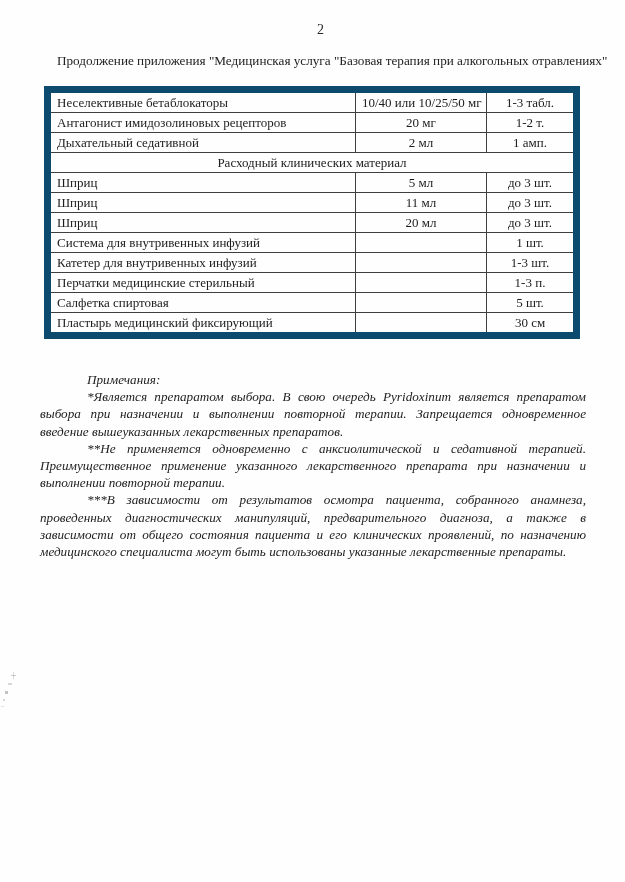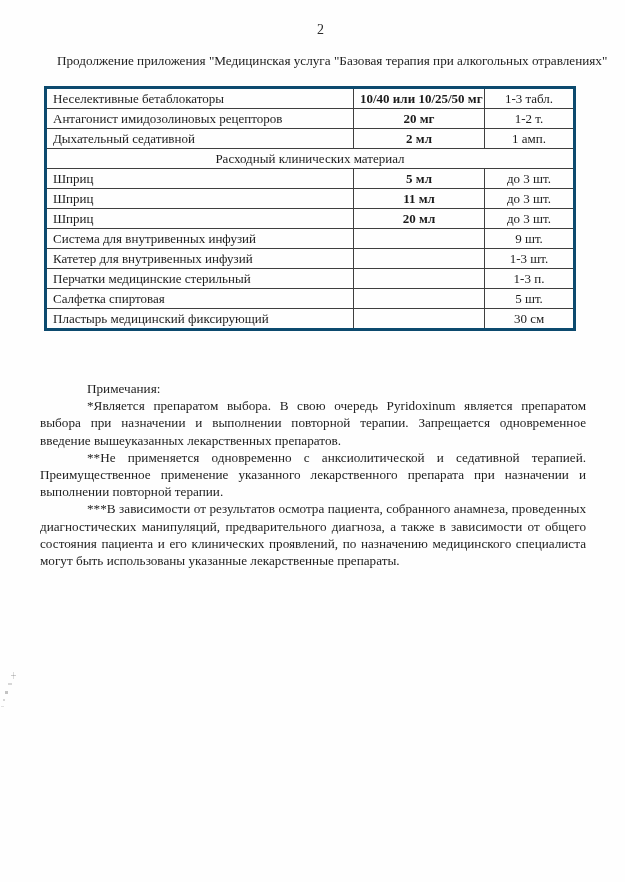--- a/index.html
+++ b/index.html
@@ -44,33 +44,34 @@
     table-layout: fixed;
     color: #1c1c1c;
   }
   table.supplies td {
     border: 1px solid #3f3f3f;
     height: 19px;
     padding: 0 6px;
     overflow: hidden;
     white-space: nowrap;
   }
-  table.supplies { border: 3px solid #0c4a6e; }
+  table.supplies { border: 7px solid #0c4a6e; }
   td.cell-name { text-align: left; padding-left: 5px; }
-  td.cell-dose { text-align: center; font-weight: bold; }
+  td.cell-dose { text-align: center; }
   td.cell-qty  { text-align: center; }
   td.cell-section { text-align: center; }
   .notes {
     position: absolute;
-    top: 380px;
+    top: 371px;
     left: 40px;
     width: 546px;
     font-size: 13.2px;
     line-height: 17.2px;
     color: #222;
+    font-style: italic;
   }
   .notes p {
     margin: 0;
     text-align: justify;
     text-indent: 47px;
   }
   .notes p.note-title {
     text-align: left;
   }
   
@@ -130,21 +131,21 @@
           <td class="cell-qty">до 3 шт.</td>
         </tr>
         <tr>
           <td class="cell-name">Шприц</td>
           <td class="cell-dose">20 мл</td>
           <td class="cell-qty">до 3 шт.</td>
         </tr>
         <tr>
           <td class="cell-name">Система для внутривенных инфузий</td>
           <td class="cell-dose"></td>
-          <td class="cell-qty">9 шт.</td>
+          <td class="cell-qty">1 шт.</td>
         </tr>
         <tr>
           <td class="cell-name">Катетер для внутривенных инфузий</td>
           <td class="cell-dose"></td>
           <td class="cell-qty">1-3 шт.</td>
         </tr>
         <tr>
           <td class="cell-name">Перчатки медицинские стерильный</td>
           <td class="cell-dose"></td>
           <td class="cell-qty">1-3 п.</td>

